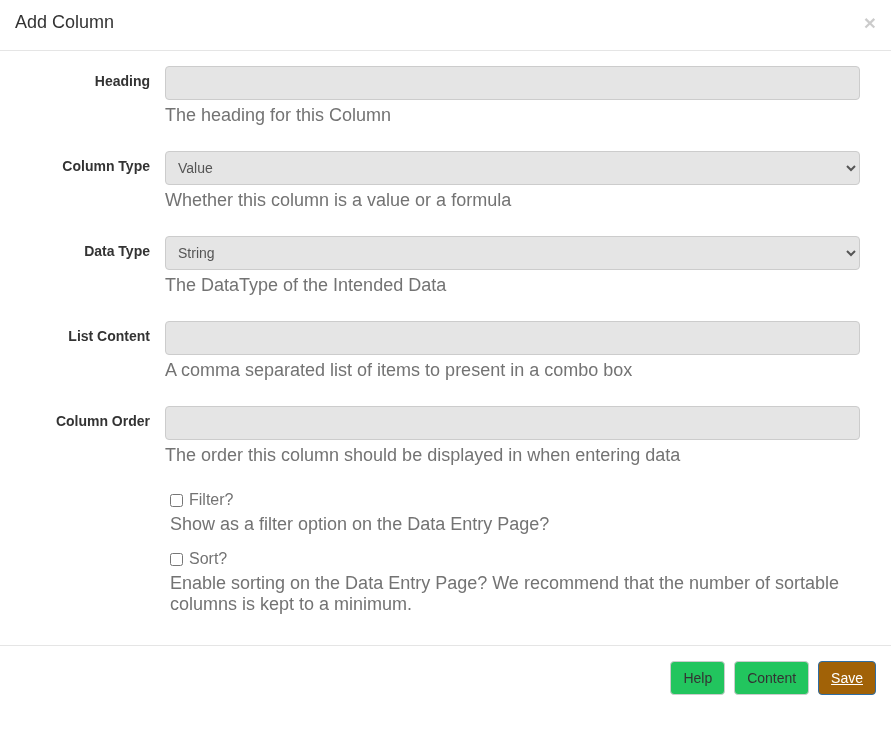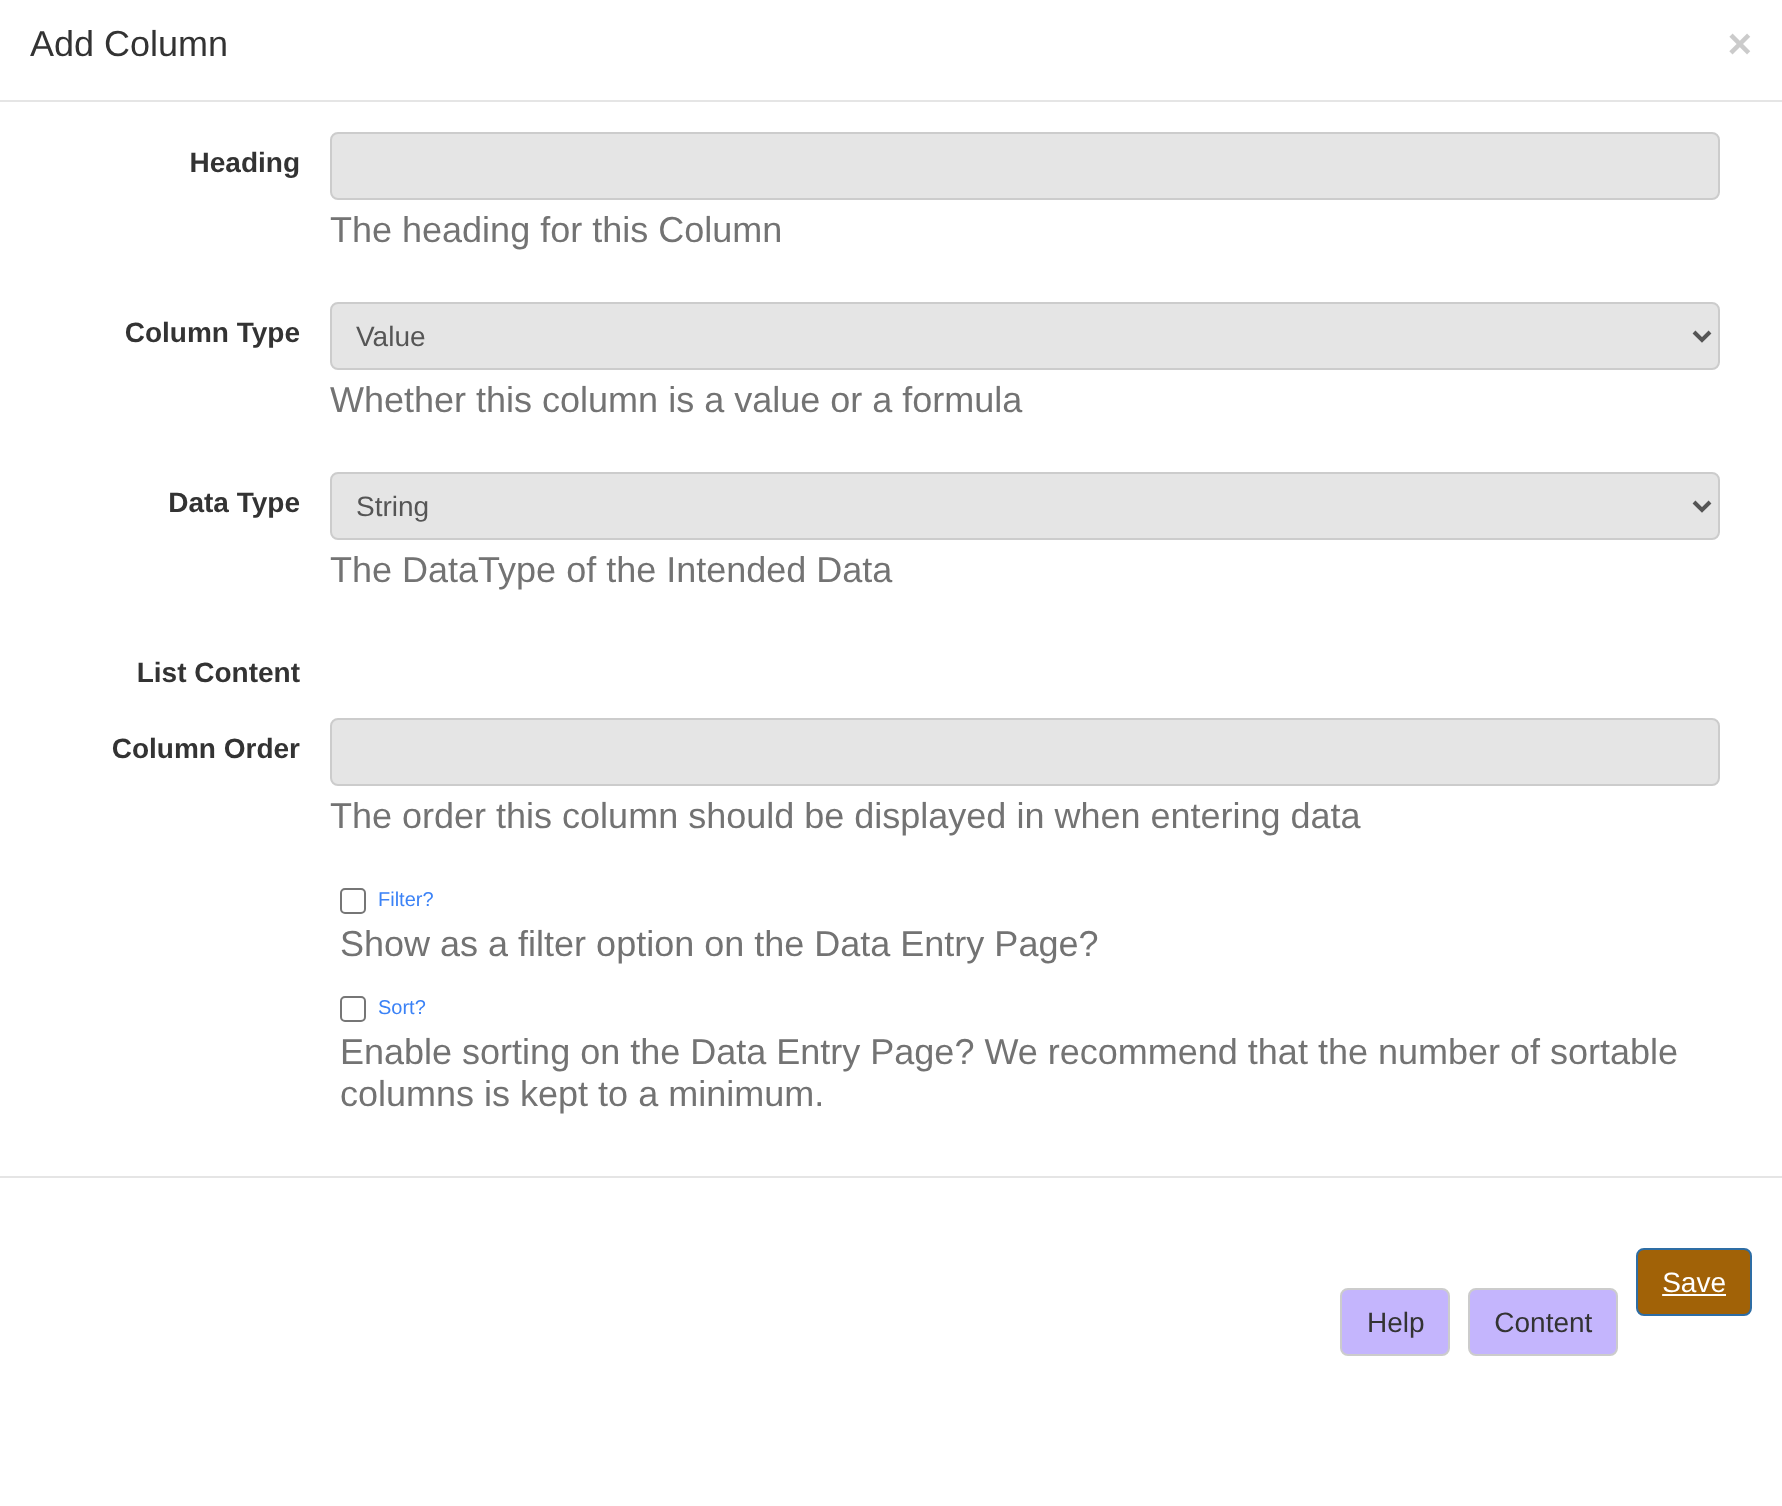--- a/index.html
+++ b/index.html
@@ -93,22 +93,22 @@
       display: flex;
       align-items: center;
       gap: 6px;
     }
     .checkbox-row input[type="checkbox"] {
       margin: 0;
       width: 13px;
       height: 13px;
     }
     .checkbox-label {
-      color: #3b82f6;
-      font-size: 10px;
+      color: #737373;
+      font-size: 16px;
     }
     .modal-footer {
       padding: 15px;
       text-align: right;
       border-top: 1px solid #e5e5e5;
     }
     .btn {
       display: inline-block;
       padding: 6px 12px;
       font-size: 14px;
@@ -117,23 +117,22 @@
       text-align: center;
       white-space: nowrap;
       vertical-align: middle;
       cursor: pointer;
       border: 1px solid transparent;
       border-radius: 4px;
       margin-left: 5px;
     }
     .btn-default {
       color: #333;
-      background-color: #c4b5fd;
+      background-color: #22c55e;
       border-color: #ccc;
-      margin-top: 40px;
     }
     .btn-primary {
       color: #fff;
       background-color: #a16207;
       border-color: #2e6da4;
       text-decoration: underline;
     }
   </style>
 </head>
 <body>
@@ -168,20 +167,24 @@
     <div class="input-wrap">
       <select class="form-control">
         <option>String</option>
       </select>
       <span class="help-block">The DataType of the Intended Data</span>
     </div>
   </div>
 
   <div class="form-group">
     <label class="control-label">List Content</label>
+    <div class="input-wrap">
+      <input type="text" class="form-control" value="" style="">
+      <span class="help-block">A comma separated list of items to present in a combo box</span>
+    </div>
   </div>
 
   <div class="form-group">
     <label class="control-label">Column Order</label>
     <div class="input-wrap">
       <input type="text" class="form-control" value="" style="">
       <span class="help-block">The order this column should be displayed in when entering data</span>
     </div>
   </div>
 

